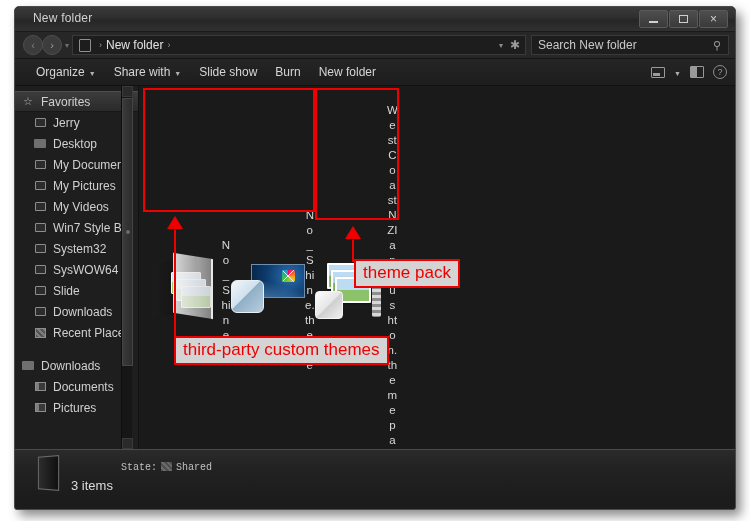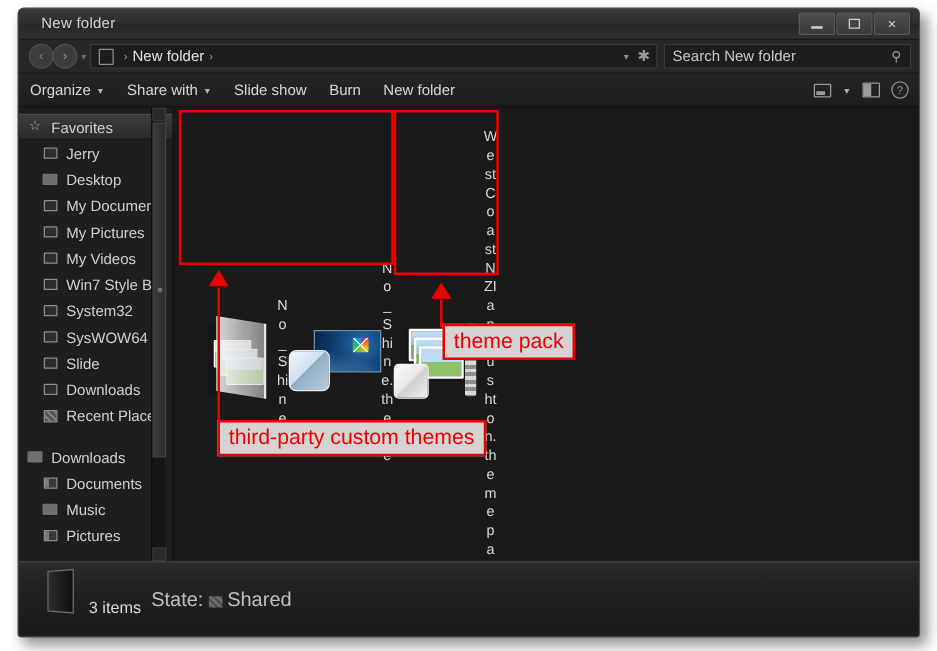--- a/index.html
+++ b/index.html
@@ -143,21 +143,21 @@
   .search-icon { position: absolute; right: 7px; color: #9a9a9a; font-size: 11px; }
 
   
   .toolbar {
     position: relative;
     height: 27px;
     background: linear-gradient(to bottom, #252525, #1d1d1d);
     border-bottom: 1px solid #111;
     display: flex;
     align-items: center;
-    padding-left: 0;
+    padding-left: 12px;
   }
   .tb-item {
     display: flex;
     align-items: center;
     gap: 4px;
     color: #d6d6d6;
     font-size: 12px;
     padding: 3px 9px;
   }
   .tb-caret { font-size: 7px; color: #b0b0b0; position: relative; top: 1px; }
@@ -410,21 +410,21 @@
     padding: 6px 0 0 22px;
   }
   .sb-folder {
     width: 22px; height: 34px;
     background: linear-gradient(to right, #2e2e2e, #101010);
     border: 1px solid #6a6a6a;
     margin-right: 12px;
     transform: perspective(60px) rotateY(-16deg);
   }
   .sb-count { color: #dcdcdc; font-size: 13px; margin-top: 22px; margin-right: 8px; }
-  .sb-state { color: #c0c0c0; font-size: 16px; margin-top: 16px; }
+  .sb-state { color: #c0c0c0; font-size: 10px; margin-top: 5px; font-family: Liberation Mono, monospace; }
   .sb-shareico {
     display: inline-block;
     width: 11px; height: 9px;
     background: repeating-linear-gradient(45deg, #4e4e4e 0 2px, #6a6a6a 2px 4px);
     position: relative; top: 1px;
     margin: 0 4px;
   }
 
   
   .annot { position: absolute; left: 0; top: 0; width: 750px; height: 521px; pointer-events: none; }
@@ -604,26 +604,20 @@
             <span class="ni-ico">
                 <span class="lib-ico"></span>
               </span>
             <span>Downloads</span>
           </div>
           <div class="nav-item">
             <span class="ni-ico">
                 <span class="doc-ico"></span>
               </span>
             <span>Documents</span>
-          </div>
-          <div class="nav-item">
-            <span class="ni-ico">
-                <span class="lib-ico"></span>
-              </span>
-            <span>Music</span>
           </div>
           <div class="nav-item">
             <span class="ni-ico">
                 <span class="doc-ico"></span>
               </span>
             <span>Pictures</span>
           </div>
         </div>
 
         <div class="sb-scroll">

